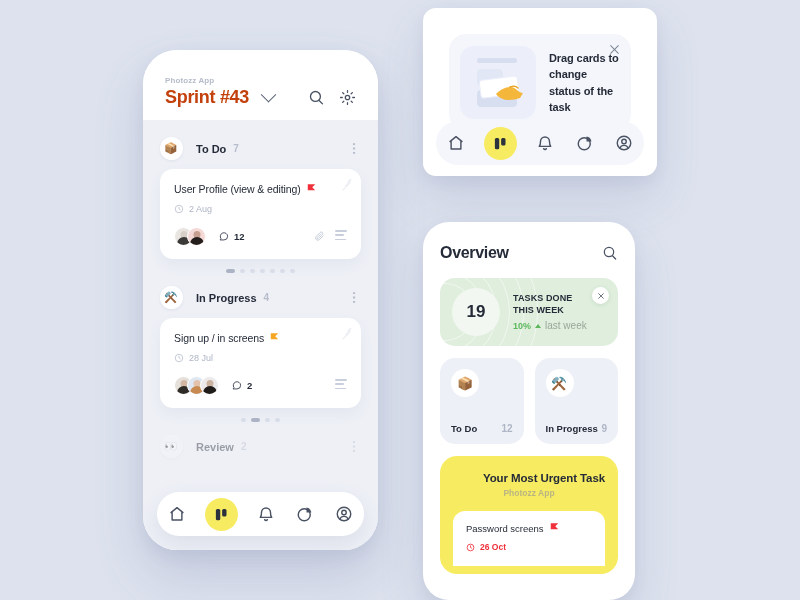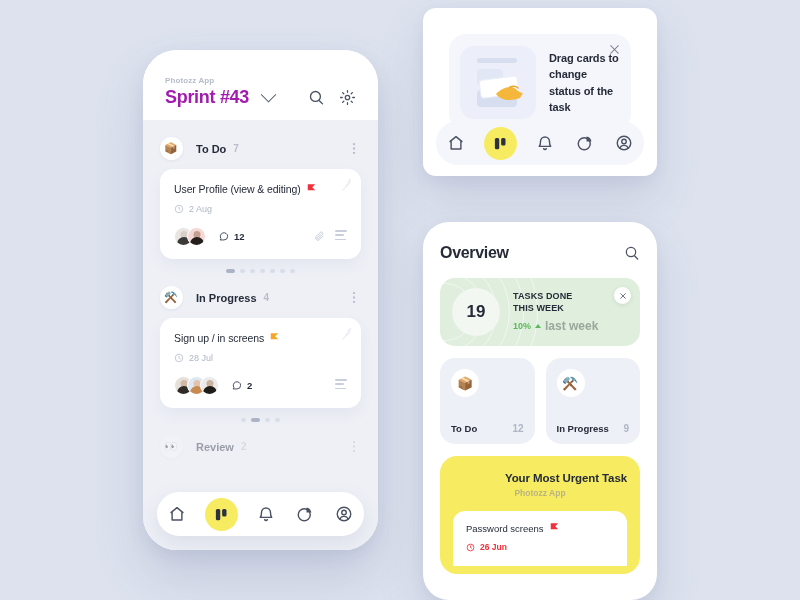--- a/index.html
+++ b/index.html
@@ -26,21 +26,21 @@
     background: #fff;
     position: relative;
     z-index: 4;
   }
   .app-name {
     font-size: 8px; font-weight: bold; color: #b6bcca;
     letter-spacing: .1px; margin-bottom: 2px;
   }
   .sprint-row { display: flex; align-items: center; }
   .sprint-title {
-    font-size: 18px; font-weight: bold; color: #a21caf; letter-spacing: -.3px;
+    font-size: 18px; font-weight: bold; color: #c2410c; letter-spacing: -.3px;
   }
   .chev {
     margin-left: 14px; width: 11px; height: 11px;
     border-right: 1.6px solid #5c6475; border-bottom: 1.6px solid #5c6475;
     transform: rotate(45deg) translate(-2px,-2px);
   }
   .head-icons { margin-left: auto; display: flex; align-items: center; gap: 14px; }
   .ico { width: 17px; height: 17px; display: block; }
   .ico svg { width: 100%; height: 100%; display: block; }
 
@@ -189,21 +189,21 @@
   }
   .closex svg { width: 100%; height: 100%; display: block; }
   .tip-nav {
     position: absolute; left: 13px; right: 13px; bottom: 11px;
     height: 44px; background: #f4f6fb; border-radius: 26px;
     display: flex; align-items: center; justify-content: space-around;
   }
 
   
   .ov-panel {
-    left: 423px; top: 222px; width: 234px; height: 378px;
+    left: 423px; top: 222px; width: 212px; height: 378px;
     padding: 22px 17px 0 17px; overflow: hidden;
   }
   .ov-head { display: flex; align-items: center; margin-bottom: 16px; }
   .ov-title { font-size: 16px; font-weight: bold; color: #252b38; letter-spacing: -.3px; }
   .ov-search { margin-left: auto; width: 16px; height: 16px; }
   .ov-search svg { width:100%; height:100%; display:block; }
 
   .stat-green {
     position: relative; height: 68px; border-radius: 15px;
     background: #dfeedd; overflow: hidden;
@@ -225,21 +225,21 @@
     font-size: 9px; font-weight: bold; color: #252b38;
     line-height: 1.32; letter-spacing: .1px;
   }
   .stat-sub { margin-top: 4px; display: flex; align-items: center; gap: 4px; }
   .stat-pct { font-size: 9px; font-weight: bold; color: #5cb85c; }
   .tri {
     width: 0; height: 0;
     border-left: 3px solid transparent; border-right: 3px solid transparent;
     border-bottom: 4px solid #5cb85c;
   }
-  .stat-week { font-size: 12px; color: #9aa79a; font-weight: bold; }
+  .stat-week { font-size: 10px; color: #9aa79a; font-weight: normal; }
   .stat-x {
     position: absolute; right: 9px; top: 9px; z-index: 3;
     width: 17px; height: 17px; border-radius: 50%;
     background: #fff; display: flex; align-items: center; justify-content: center;
     box-shadow: 0 1px 4px rgba(80,110,80,.14);
   }
   .stat-x svg { width: 8px; height: 8px; display: block; }
 
   .mini-row { display: flex; gap: 11px; margin-top: 12px; }
   .mini {
@@ -626,19 +626,19 @@
               </svg>
           </span>
         </div>
         <div class="urg-date">
           <span class="ci">
             <svg viewBox="0 0 24 24" fill="none" stroke="#f0303a" stroke-width="2.2">
               <circle cx="12" cy="12" r="9"></circle>
                 <path d="M12 7.5V12l3 2" stroke-linecap="round"></path>
             </svg>
           </span>
-          <span>26 Jun</span>
+          <span>26 Oct</span>
         </div>
       </div>
     </div>
   </div>
 
 </div>
 
 </body></html>

